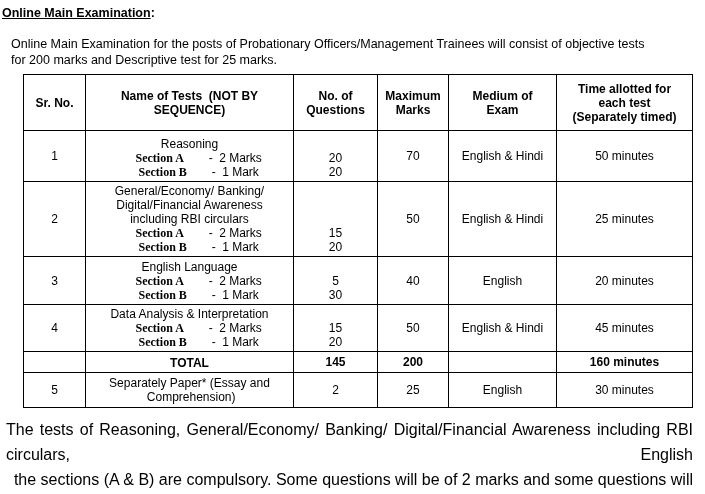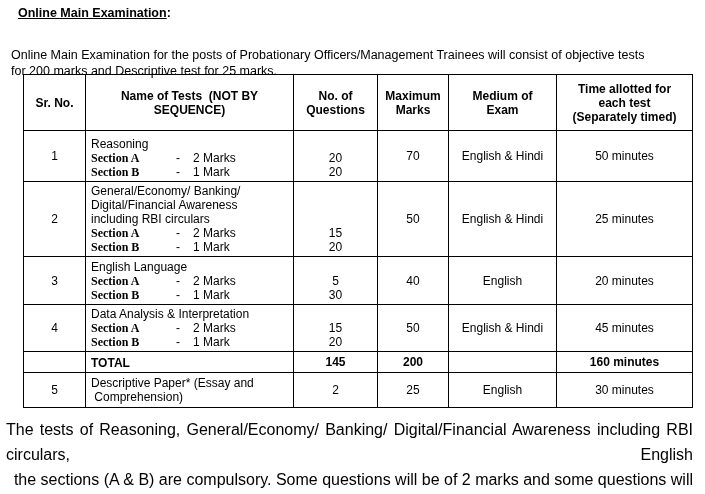--- a/index.html
+++ b/index.html
@@ -13,30 +13,30 @@
     color: #000;
   }
   .page {
     position: relative;
     width: 705px;
     height: 494px;
     background: #ffffff;
   }
   .doc-title {
     position: absolute;
-    left: 18px;
+    left: 2px;
     top: 6px;
     font-size: 12.5px;
     font-weight: bold;
   }
   .doc-title .u { text-decoration: underline; }
   .intro {
     position: absolute;
     left: 11px;
-    top: 47px;
+    top: 36px;
     width: 690px;
     font-size: 12.5px;
     line-height: 16px;
     white-space: pre-line;
   }
   table.exam {
     position: absolute;
     left: 23px;
     top: 74px;
     width: 669px;
@@ -62,21 +62,21 @@
   tr.r2      { height: 75px; }
   tr.r3      { height: 48px; }
   tr.r4      { height: 47px; }
   tr.rtotal  { height: 21px; }
   tr.r5      { height: 35px; }
   td.c-sr {
     text-align: center;
     vertical-align: middle;
   }
   td.c-name {
-    text-align: left;
+    text-align: center;
     vertical-align: bottom;
     padding-left: 6px;
     padding-bottom: 2px;
   }
   td.c-name .t-title { white-space: pre-wrap; }
   .sec-label { display: inline-block; width: 85px; font-weight: bold; font-family: Liberation Serif, serif; }
   .sec-dash  { display: inline-block; width: 17px; }
   td.c-q {
     text-align: center;
     vertical-align: bottom;
@@ -211,21 +211,21 @@
       <td class="c-name">TOTAL</td>
       <td class="c-mid">145</td>
       <td class="c-mid">200</td>
       <td class="c-mid"></td>
       <td class="c-mid">160 minutes</td>
     </tr>
 
     <tr class="r5">
       <td class="c-sr">5</td>
       <td class="c-name">
-        <div class="t-title">Descriptive Paper* (Essay and
+        <div class="t-title">Separately Paper* (Essay and
  Comprehension)</div>
       </td>
       <td class="c-q">2</td>
       <td class="c-mid">25</td>
       <td class="c-mid">English</td>
       <td class="c-mid">30 minutes</td>
     </tr>
   </tbody>
     </table>
 

